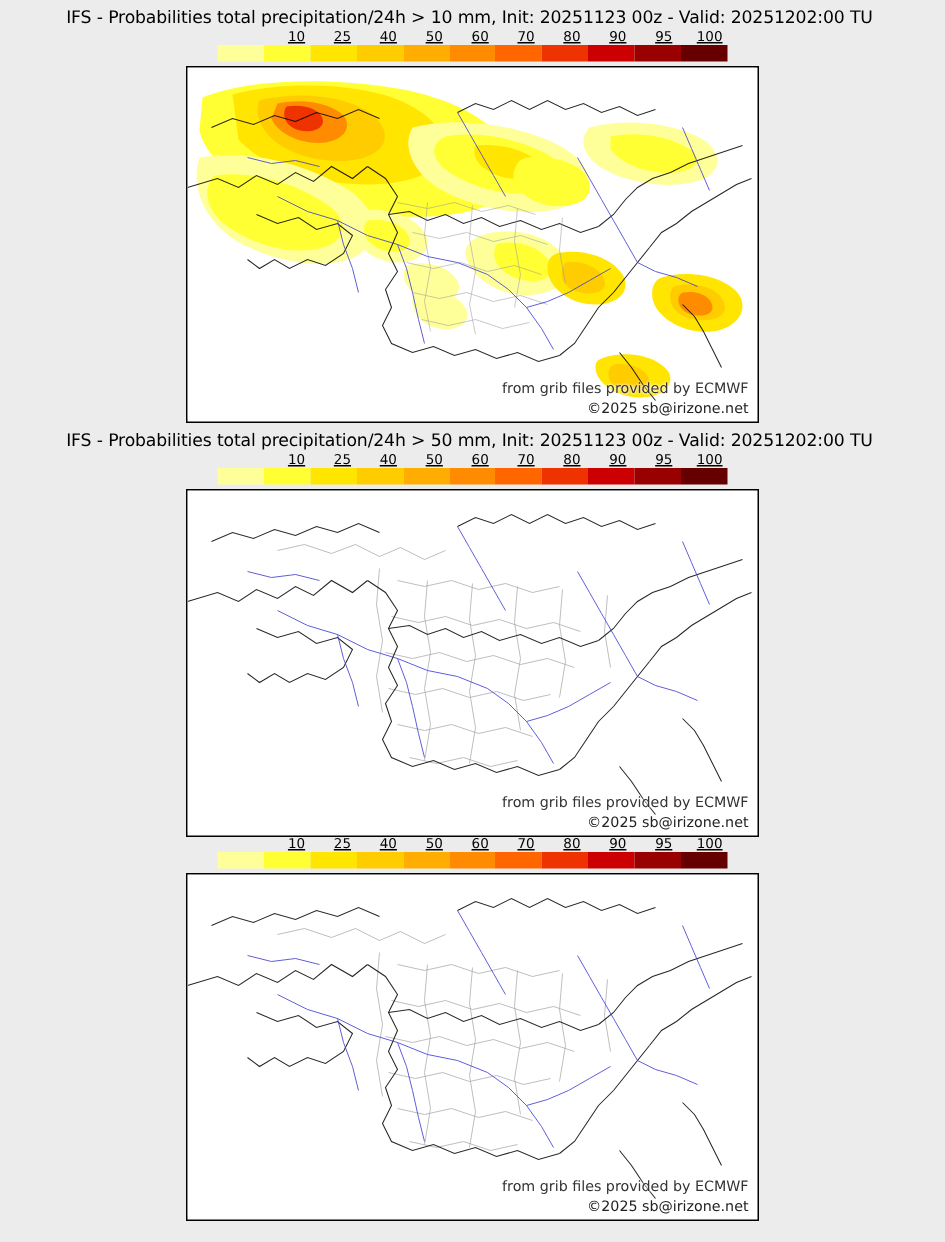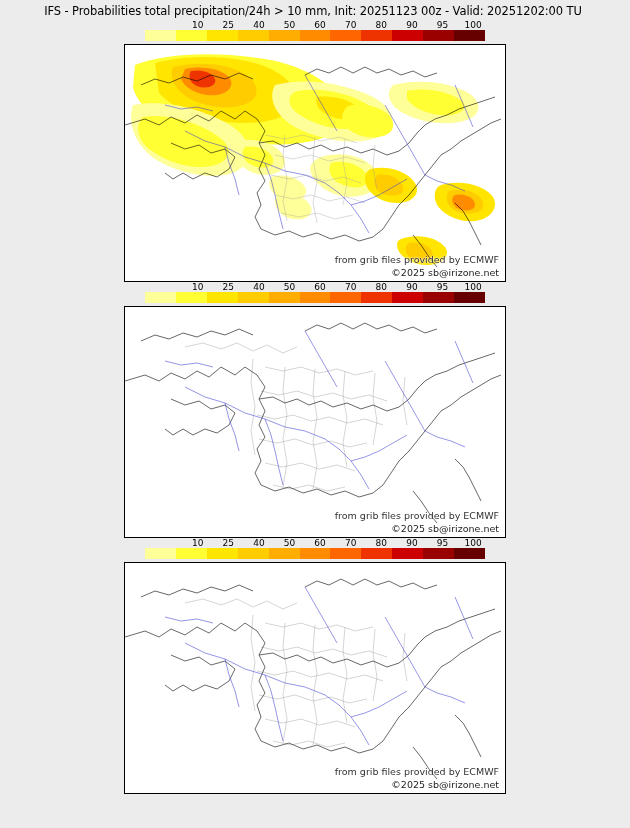--- a/index.html
+++ b/index.html
@@ -34,20 +34,21 @@
   .legend-ticks {
     position: relative;
     height: 10px;
   }
   .legend-ticks span {
     position: absolute;
     font-size: 9px;
     color: #000;
     transform: translateX(-50%);
     top: 0;
+    text-decoration: underline;
   }
   .legend-bar {
     position: relative;
     display: flex;
     height: 11px;
     width: 340px;
     border: 0;
   }
   .legend-bar div {
     flex: 1 1 0;
@@ -189,20 +190,21 @@
         <path d="M330,40 L336,54 L342,68 L348,82"></path>
         <path d="M40,60 L56,64 L72,62 L88,66"></path>
       </g>
     </svg>
     <div class="credit-ecmwf">from grib files provided by ECMWF</div>
     <div class="credit-site">©2025 sb@irizone.net</div>
   </div>
 </div>
 
 <div class="panel panel2">
+  <div class="panel-title">IFS - Probabilities total precipitation/24h &gt; 50 mm, Init: 20251123 00z - Valid: 20251202:00 TU</div>
   <div class="legend">
     <div class="legend-ticks">
       <span style="left:15.5%">10</span>
       <span style="left:24.5%">25</span>
       <span style="left:33.5%">40</span>
       <span style="left:42.5%">50</span>
       <span style="left:51.5%">60</span>
       <span style="left:60.5%">70</span>
       <span style="left:69.5%">80</span>
       <span style="left:78.5%">90</span>

